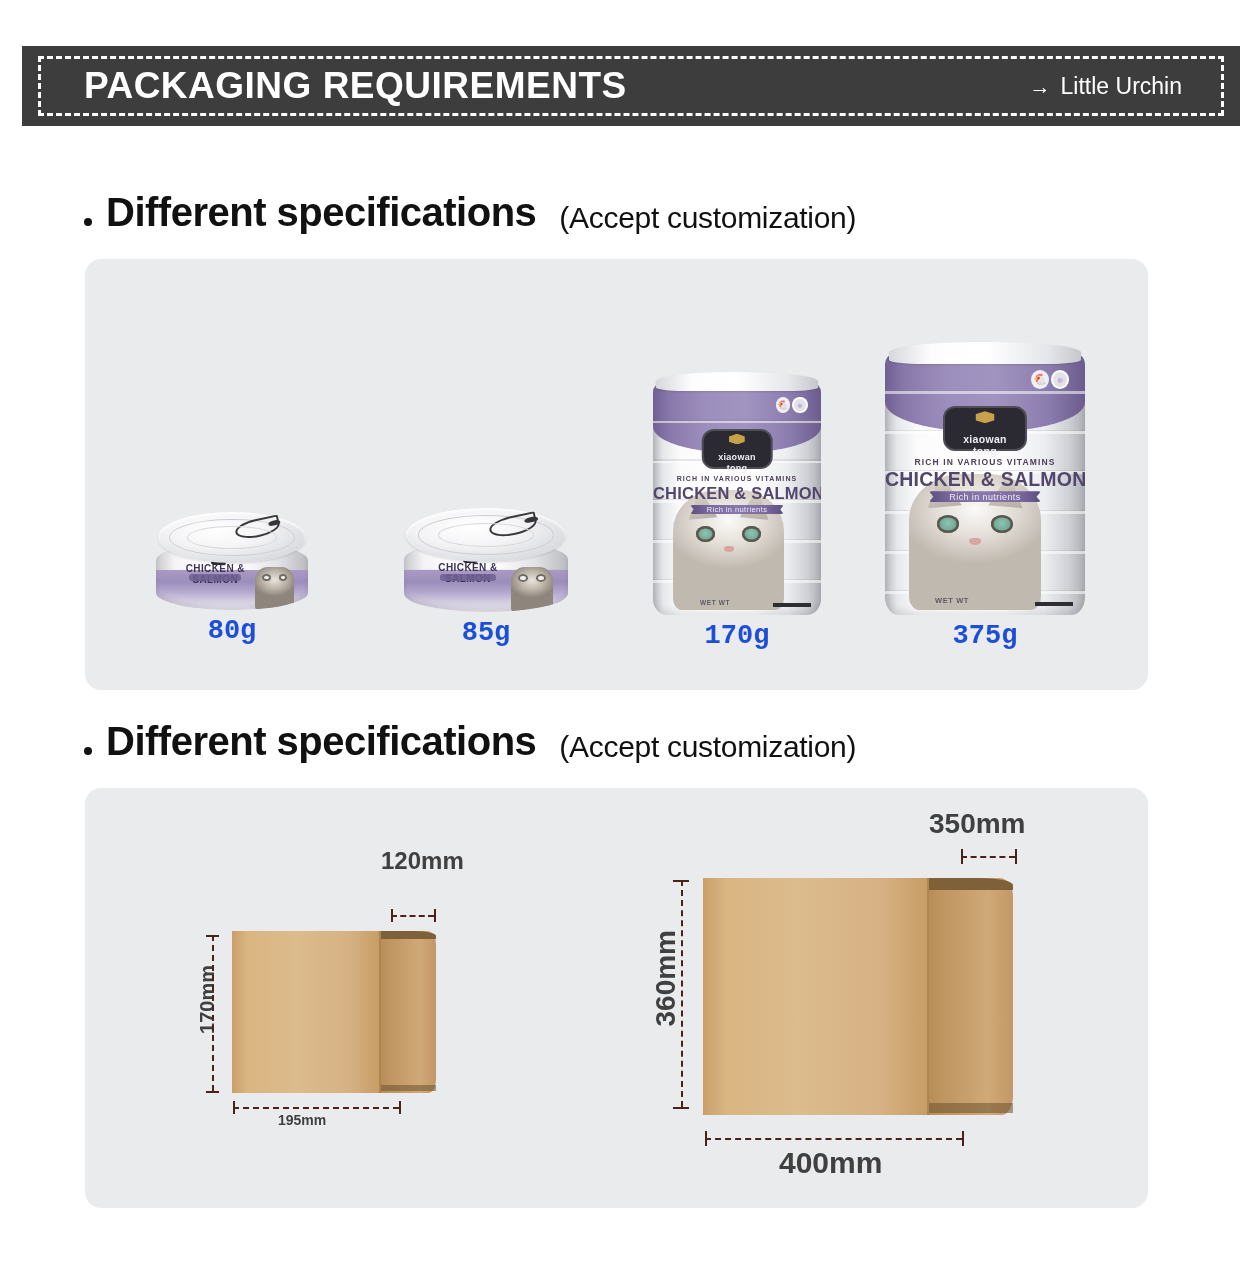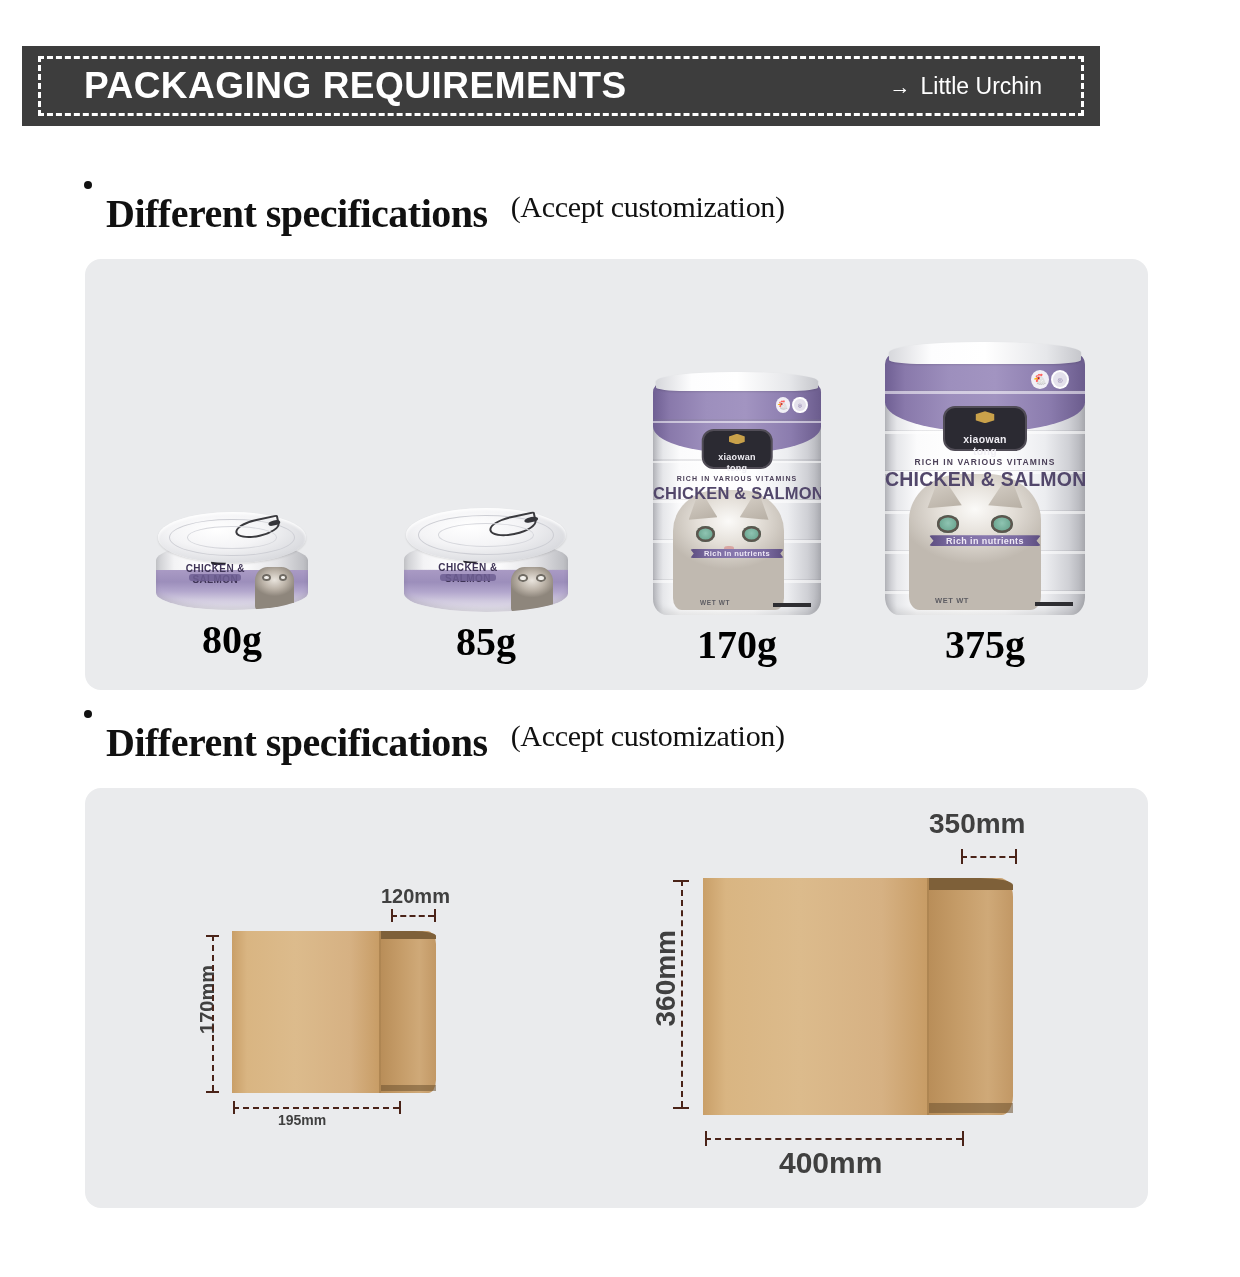--- a/index.html
+++ b/index.html
@@ -8,21 +8,21 @@
     width: 1240px; height: 1277px;
     background: #ffffff;
     font-family: "Liberation Sans", sans-serif;
     position: relative;
     overflow: hidden;
   }
 
   
   .header-bar {
     position: absolute;
-    left: 22px; top: 46px; width: 1078px; height: 80px;
+    left: 22px; top: 46px; width: 1218px; height: 80px;
     background: #3d3d3d;
   }
   .header-dash {
     position: absolute;
     left: 16px; top: 10px; right: 16px; bottom: 10px;
     border: 3px dashed #ffffff;
   }
   .header-title {
     position: absolute;
     left: 62px; top: 50%; transform: translateY(-50%);
@@ -39,23 +39,22 @@
     font-size: 23px;
     font-weight: normal;
     display: flex; align-items: center; gap: 10px;
     white-space: nowrap;
   }
   .arrow-icon { font-size: 21px; line-height: 1; display: inline-block; }
 
   
   .section-heading {
     position: absolute;
-    display: flex; align-items: flex-start;
+    display: flex; align-items: flex-end;
     white-space: nowrap;
-    font-family: Liberation Serif, serif;
   }
   .bullet-dot {
     width: 8px; height: 8px; border-radius: 50%;
     background: #111; display: inline-block;
     margin-right: 14px; position: relative; top: -9px;
   }
   .heading-main {
     font-size: 40px; font-weight: bold; color: #111;
     letter-spacing: -0.5px;
   }
@@ -69,22 +68,22 @@
     position: absolute;
     background: #eaebed;
     border-radius: 16px;
   }
   #panel-cans { left: 85px; top: 259px; width: 1063px; height: 431px; }
   #panel-cartons { left: 85px; top: 788px; width: 1063px; height: 420px; }
 
   
   .can-group { position: absolute; text-align: center; }
   .weight-label {
-    font-size: 40px; font-weight: bold; color: #000000;
-    font-family: Liberation Serif, serif;
+    font-size: 27px; font-weight: bold; color: #1d4ed8;
+    font-family: Liberation Mono, monospace;
     margin-top: 6px;
   }
 
   
   .flat-can { position: relative; }
   .flat-can .fc-body {
     position: absolute; left: 0; right: 0; bottom: 0;
     height: 68%;
     border-radius: 50% / 26%;
     background:
@@ -232,24 +231,23 @@
     text-align: center; color: #52476b;
     font-weight: bold; letter-spacing: 0.2px;
     z-index: 3; white-space: nowrap;
   }
   .tin .tin-ribbon {
     position: absolute; left: 50%; transform: translateX(-50%);
     top: 52.5%; width: 56%; height: 4.2%;
     background: linear-gradient(to right, #5d4e80, #7a6aa0 20%, #8878ae 50%, #7a6aa0 80%, #5d4e80);
     border-radius: 3px;
     display: flex; align-items: center; justify-content: center;
-    color: #efe9f6; font-weight: bold; letter-spacing: 0.4px;
+    color: #efe9f6; font-weight: normal; letter-spacing: 0.4px;
     z-index: 3;
     clip-path: polygon(0 0, 100% 0, 96% 50%, 100% 100%, 0 100%, 4% 50%);
-    margin-top: 44px;
   }
   .tin .tin-cat {
     position: absolute; left: 12%; bottom: 2%;
     width: 66%; height: 52%;
     z-index: 2;
     background:
       radial-gradient(ellipse 58% 40% at 50% 26%, #fbfaf8 0%, #e3ded7 50%, #c0b9b0 100%),
       linear-gradient(160deg, #e6e1da, #c4bdb3);
     border-radius: 40% 40% 8% 8% / 34% 34% 10% 10%;
   }
@@ -486,21 +484,21 @@
 
 <div class="carton-wrap">
   <div class="carton" style="left:232px; top:931px; width:204px; height:162px;">
     <div class="face-front"></div>
     <div class="face-side"></div>
     <div class="flap-top"></div>
     <div class="flap-bottom"></div>
     <div class="seam"></div>
   </div>
 
-  <div class="dim-text" style="left:381px; top:885px; font-size:20px;">120mm</div>
+  <div class="dim-text" style="left:381px; top:847px; font-size:24px;">120mm</div>
   <div class="dim-line-h" style="left:391px; top:915px; width:43px;"></div>
   <div class="dim-cap-v" style="left:391px; top:909px; height:13px;"></div>
   <div class="dim-cap-v" style="left:434px; top:909px; height:13px;"></div>
 
   <div class="dim-text vert" style="left:196px; top:965px; font-size:20px;">170mm</div>
   <div class="dim-line-v" style="left:212px; top:935px; height:156px;"></div>
   <div class="dim-cap-h" style="left:206px; top:935px; width:13px;"></div>
   <div class="dim-cap-h" style="left:206px; top:1091px; width:13px;"></div>
 
   <div class="dim-line-h" style="left:233px; top:1107px; width:166px;"></div>

